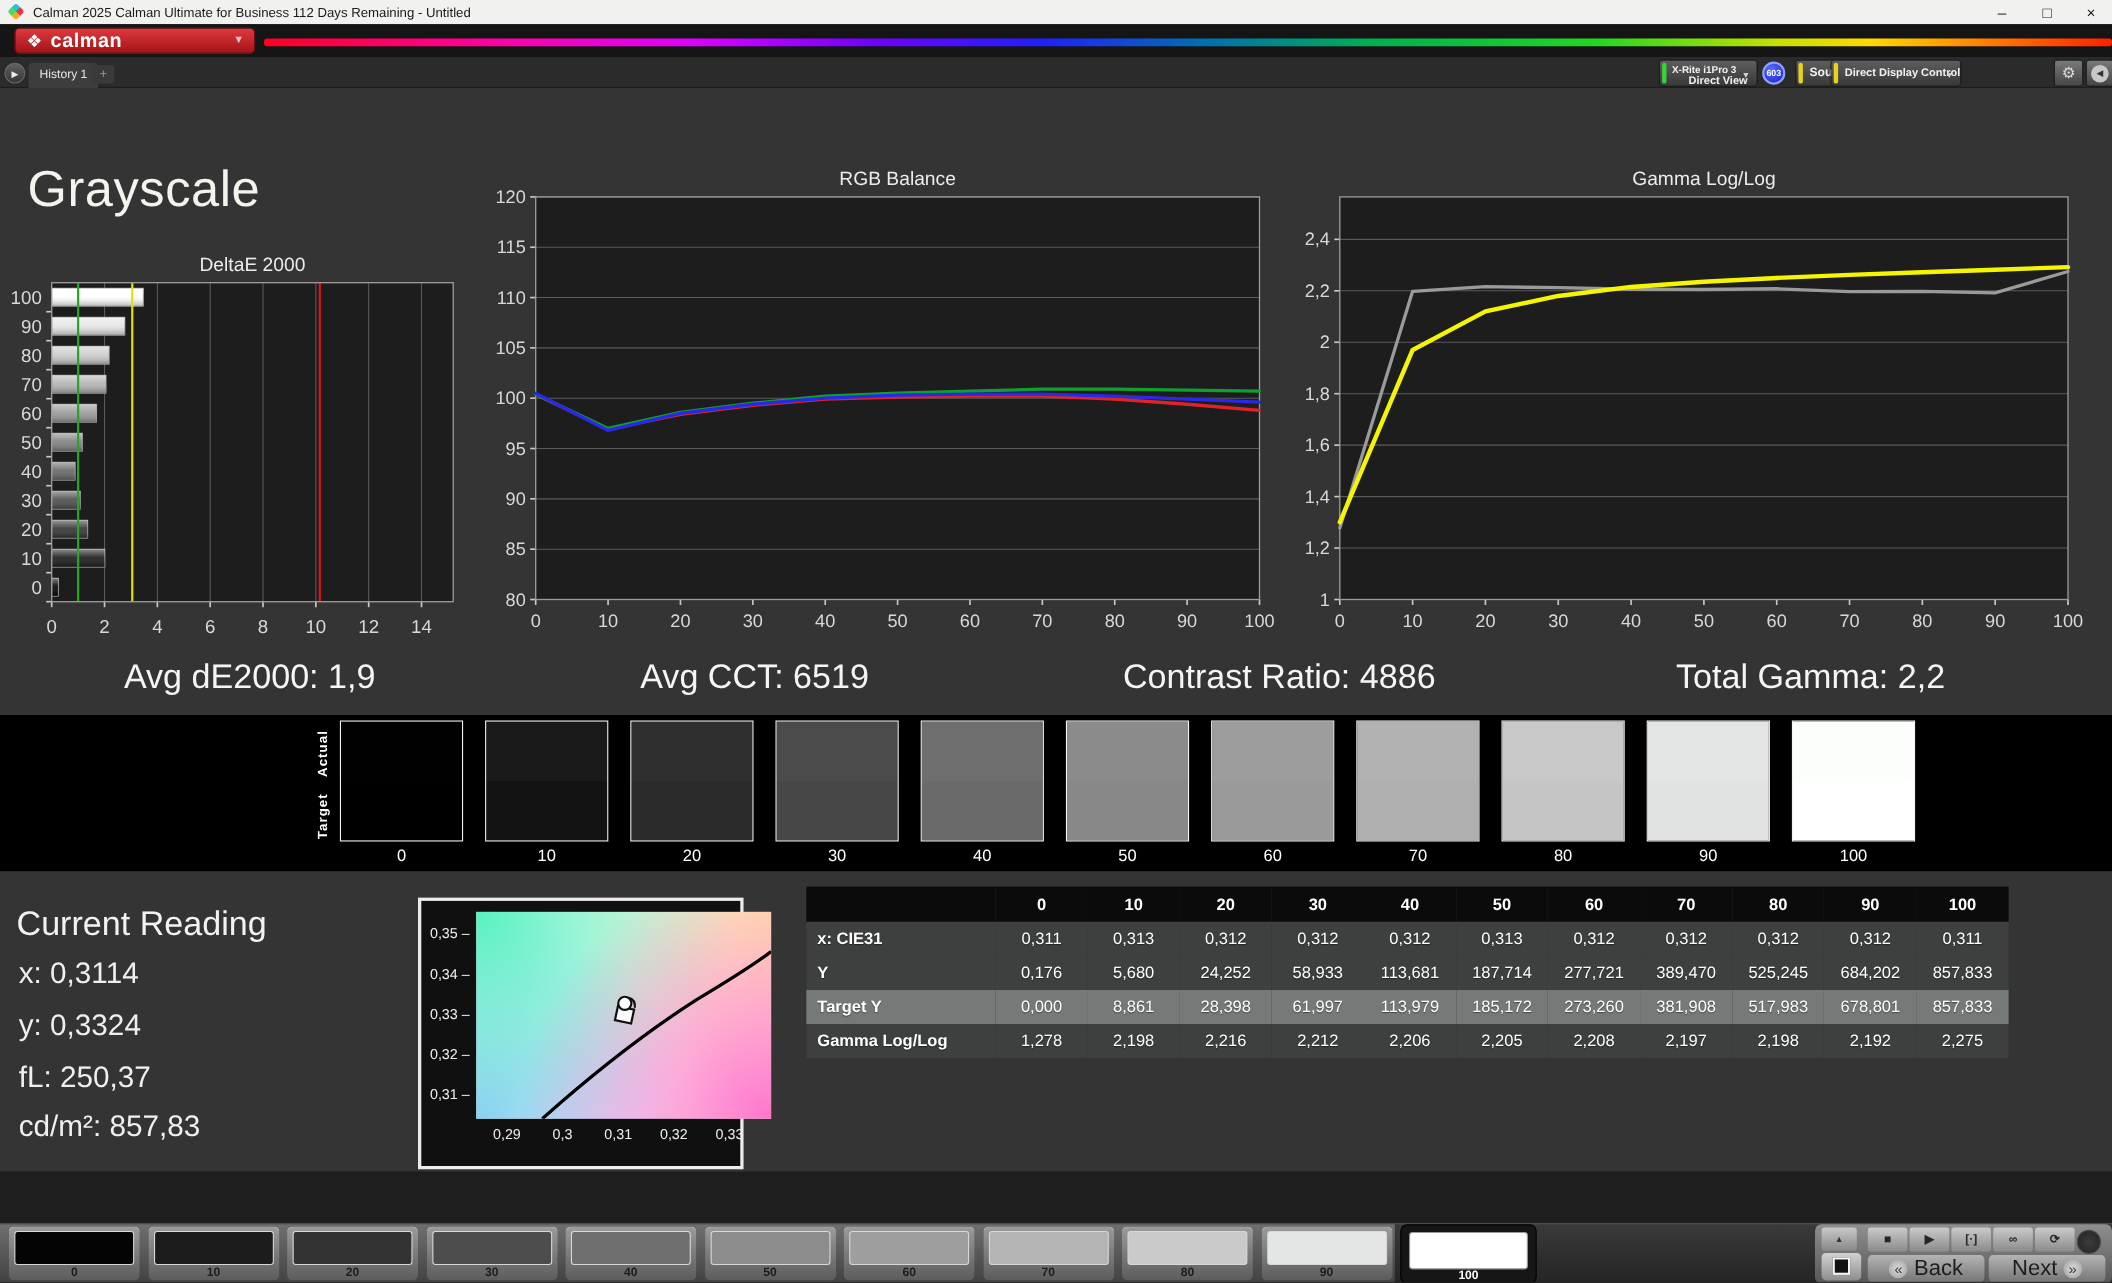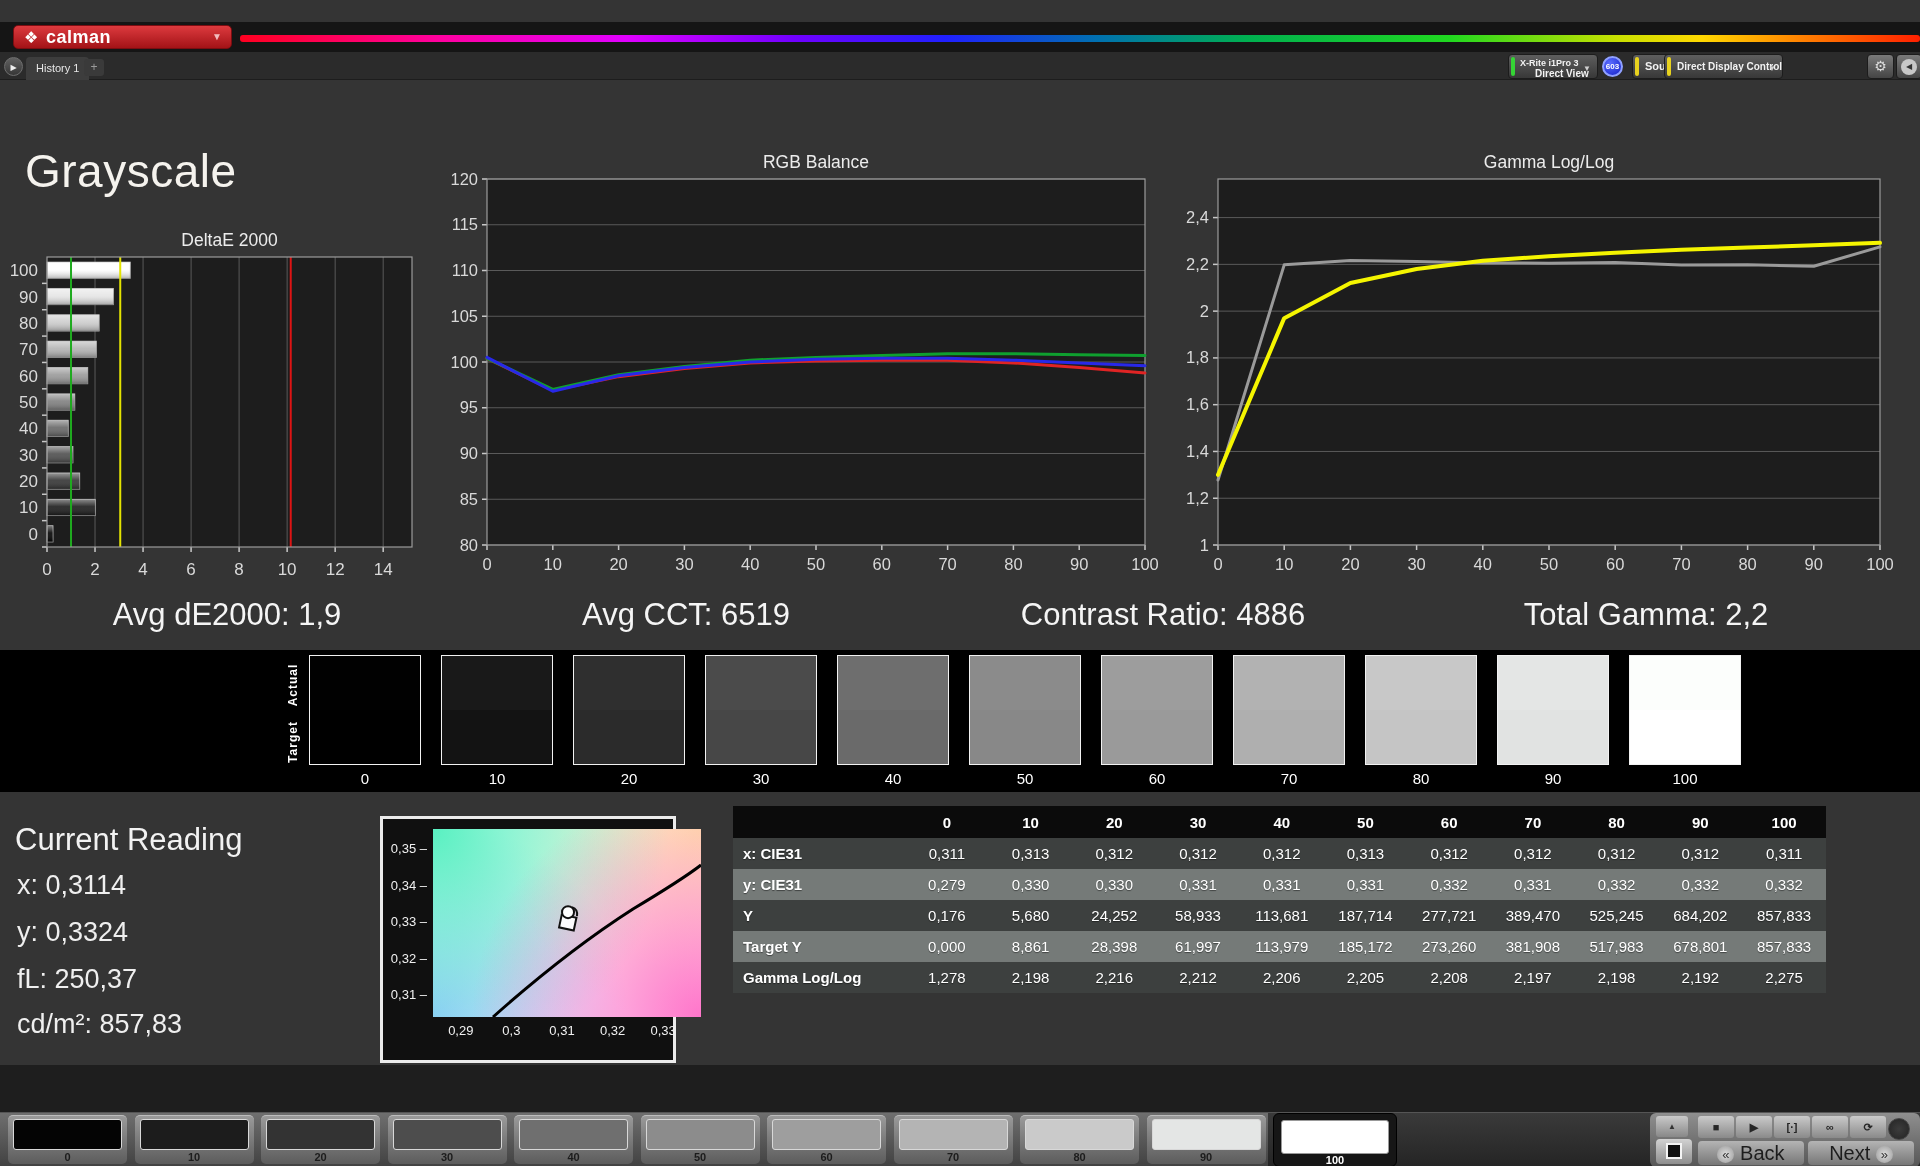--- a/index.html
+++ b/index.html
@@ -103,20 +103,27 @@
   .navbtn{position:absolute;top:28px;height:24px;border-radius:4px;background:linear-gradient(#b4b4b4,#777);
     color:#1d1d1d;font-size:20px;text-align:center;line-height:24px;}
   .chev{display:inline-block;width:17px;height:17px;border-radius:50%;background:radial-gradient(#dedede,#9a9a9a);
     font-size:13px;line-height:17px;vertical-align:1px;color:#333;}
 </style>
 </head>
 <body>
 
 <div class="screen">
 
+  <div class="titlebar">
+    <div class="appicon"></div>
+    <div class="wintitle">Calman 2025 Calman Ultimate for Business 112 Days Remaining  - Untitled</div>
+    <div class="winbtn" style="left:1805px;">–</div>
+    <div class="winbtn" style="left:1846px;">□</div>
+    <div class="winbtn" style="left:1886px;">×</div>
+  </div>
 
   <div class="logorow">
     <div class="calman-btn">
       <span class="calman-glyph">❖</span>
       <span class="calman-word">calman</span>
       <span class="calman-caret">▼</span>
     </div>
     <div class="rainbow"></div>
   </div>
 
@@ -436,34 +443,20 @@
           <td>0,312</td>
           <td>0,312</td>
           <td>0,312</td>
           <td>0,313</td>
           <td>0,312</td>
           <td>0,312</td>
           <td>0,312</td>
           <td>0,312</td>
           <td>0,311</td>
         </tr>
-        <tr class="light">
-          <td class="rowlabel">y: CIE31</td>
-          <td>0,279</td>
-          <td>0,330</td>
-          <td>0,330</td>
-          <td>0,331</td>
-          <td>0,331</td>
-          <td>0,331</td>
-          <td>0,332</td>
-          <td>0,331</td>
-          <td>0,332</td>
-          <td>0,332</td>
-          <td>0,332</td>
-        </tr>
         <tr class="dark">
           <td class="rowlabel">Y</td>
           <td>0,176</td>
           <td>5,680</td>
           <td>24,252</td>
           <td>58,933</td>
           <td>113,681</td>
           <td>187,714</td>
           <td>277,721</td>
           <td>389,470</td>

